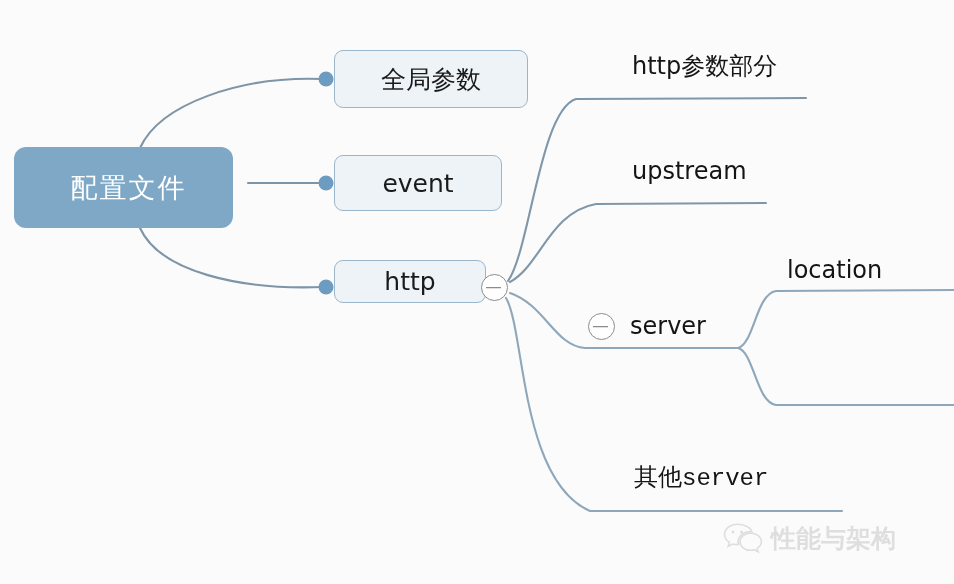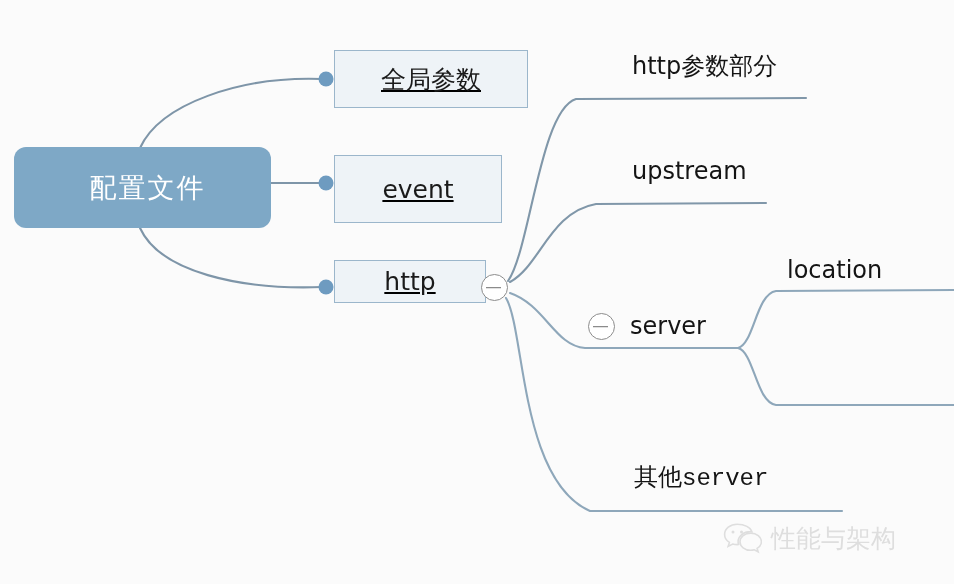--- a/index.html
+++ b/index.html
@@ -22,21 +22,21 @@
     width: 954px;
     height: 584px;
     pointer-events: none;
   }
 
   
   .root-node {
     position: absolute;
     left: 14px;
     top: 147px;
-    width: 257px;
+    width: 219px;
     height: 81px;
     background: #7ea8c6;
     border-radius: 12px;
     display: flex;
     align-items: center;
     justify-content: center;
     box-sizing: border-box;
     padding-left: 10px;
   }
   .root-node .label {
@@ -45,35 +45,34 @@
     letter-spacing: 2px;
     font-family: "DejaVu Sans", "Liberation Sans", sans-serif;
     white-space: nowrap;
   }
 
   
   .box-node {
     position: absolute;
     background: #eef3f7;
     border: 1.6px solid #9bb6cb;
-    border-radius: 0;
+    border-radius: 9px;
     display: flex;
     align-items: center;
     justify-content: center;
     box-sizing: border-box;
-    text-decoration: underline;
   }
   .box-node .label {
     color: #1a1a1a;
     font-size: 25px;
     white-space: nowrap;
     font-family: "DejaVu Sans", "Liberation Sans", sans-serif;
   }
   .box-node.node-global  { left: 334px; top:  50px; width: 194px; height: 58px; }
-  .box-node.node-event   { left: 334px; top: 155px; width: 168px; height: 68px; }
+  .box-node.node-event   { left: 334px; top: 155px; width: 168px; height: 56px; }
   .box-node.node-http    { left: 334px; top: 260px; width: 152px; height: 43px; }
 
   
   .text-node {
     position: absolute;
     color: #141414;
     font-size: 24px;
     white-space: nowrap;
     font-family: "DejaVu Sans", "Liberation Sans", sans-serif;
     line-height: 1;
@@ -102,20 +101,21 @@
 
   
   .watermark {
     position: absolute;
     left: 722px;
     top: 521px;
     display: flex;
     align-items: center;
     gap: 9px;
     opacity: 0.92;
+    font-weight: bold;
   }
   .watermark .wm-text {
     color: #dcdcdc;
     font-size: 25px;
     white-space: nowrap;
     font-family: "DejaVu Sans", "Liberation Sans", sans-serif;
   }
   .watermark .wm-icon { display: block; }
 </style>
 </head>

